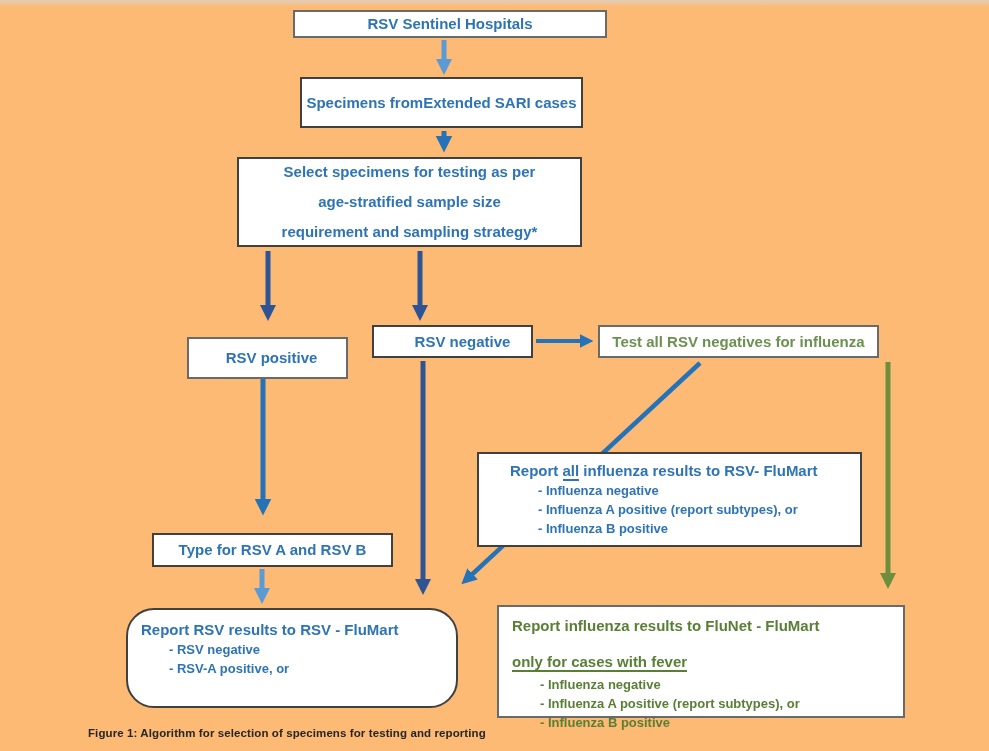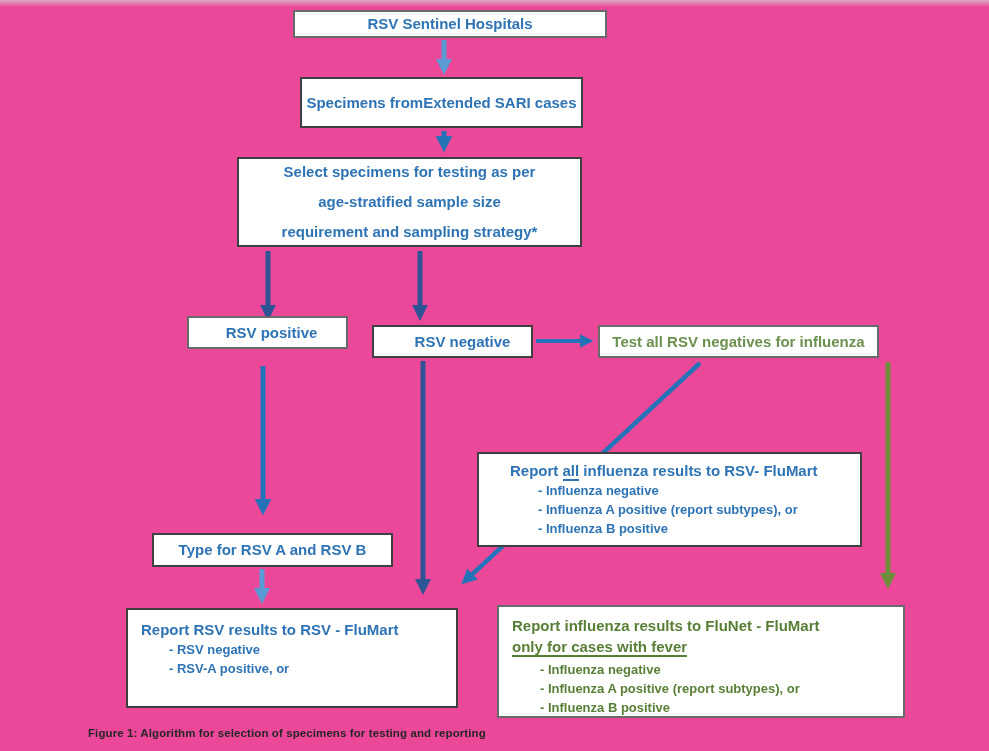--- a/index.html
+++ b/index.html
@@ -1,19 +1,19 @@
 <!DOCTYPE html>
 <html><head>
 <meta charset="utf-8">
 <style>
   html,body{margin:0;padding:0;background:#ffffff;}
   .canvas{
     position:relative;
     width:989px;height:751px;
-    background:#ec4899;
+    background:#fdba74;
     font-family:"Liberation Sans","DejaVu Sans",sans-serif;
     overflow:hidden;
   }
   .top-shade{
     position:absolute;left:0;top:0;width:100%;height:7px;
     background:linear-gradient(#d6d6d6,rgba(255,255,255,0));
     opacity:.7;
   }
   .arrow-layer{position:absolute;left:0;top:0;width:989px;height:751px;}
   .node{
@@ -85,21 +85,21 @@
     <span class="lbl2">Specimens from</span>
     <span class="lbl2">Extended SARI cases</span>
   </div>
 
   <div class="node center" style="left:237px;top:157px;width:345px;height:90px;flex-direction:column;">
     <span class="lbl3">Select specimens for testing as per</span>
     <span class="lbl3">age-stratified sample size</span>
     <span class="lbl3">requirement and sampling strategy*</span>
   </div>
 
-  <div class="node center gray-border" style="left:187px;top:316px;width:161px;height:33px;padding-left:8px;">
+  <div class="node center gray-border" style="left:187px;top:337px;width:161px;height:42px;padding-left:8px;">
     <span class="lbl">RSV positive</span>
   </div>
 
   <div class="node center" style="left:372px;top:325px;width:161px;height:33px;padding-left:20px;">
     <span class="lbl">RSV negative</span>
   </div>
 
   <div class="node center gray-border" style="left:598px;top:325px;width:281px;height:33px;">
     <span class="lbl green1">Test all RSV negatives for influenza</span>
   </div>
@@ -110,28 +110,28 @@
     </div>
     <div class="bullet">- Influenza negative</div>
     <div class="bullet">- Influenza A positive (report subtypes), or</div>
     <div class="bullet">- Influenza B positive</div>
   </div>
 
   <div class="node center" style="left:152px;top:533px;width:241px;height:34px;">
     <span class="lbl">Type for RSV A and RSV B</span>
   </div>
 
-  <div class="node report" style="left:126px;top:608px;width:332px;height:100px;padding-top:9px;">
+  <div class="node report" style="left:126px;top:608px;width:332px;height:100px;padding-top:9px;border-radius:28px;">
     <div class="title">Report RSV results to RSV - FluMart</div>
     <div class="bullet">- RSV negative</div>
     <div class="bullet">- RSV-A positive, or</div>
   </div>
 
   <div class="node report gray-border green2" style="left:497px;top:605px;width:408px;height:113px;padding-top:8px;">
     <div class="title">Report influenza results to FluNet - FluMart</div>
-    <div class="title" style="margin-bottom:3px;"><span class="u">only for cases with fever</span></div>
+    <div class="title" style="margin-bottom:3px;margin-top:15px;"><span class="u">only for cases with fever</span></div>
     <div class="bullet">- Influenza negative</div>
     <div class="bullet">- Influenza A positive (report subtypes), or</div>
     <div class="bullet">- Influenza B positive</div>
   </div>
 
   <div class="caption">Figure 1: Algorithm for selection of specimens for testing and reporting</div>
 </div>
 
 </body></html>

